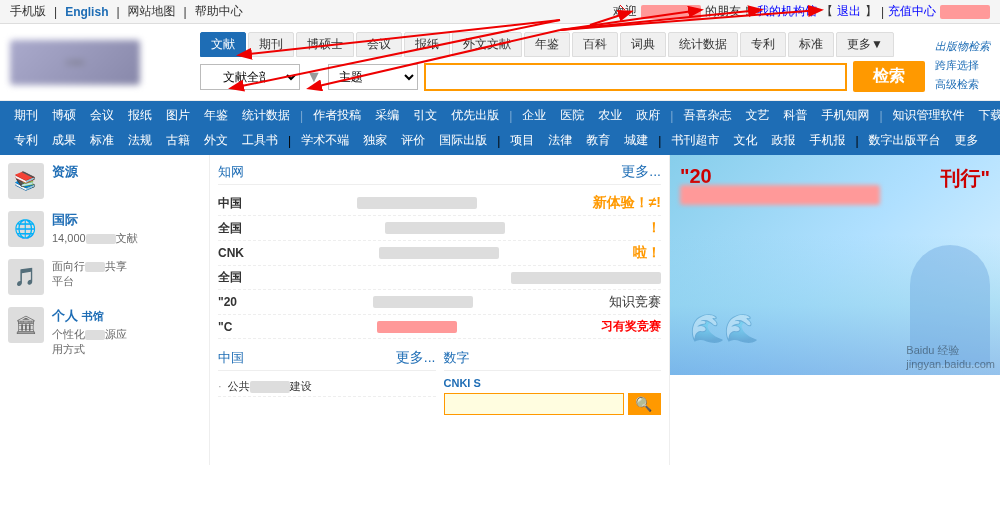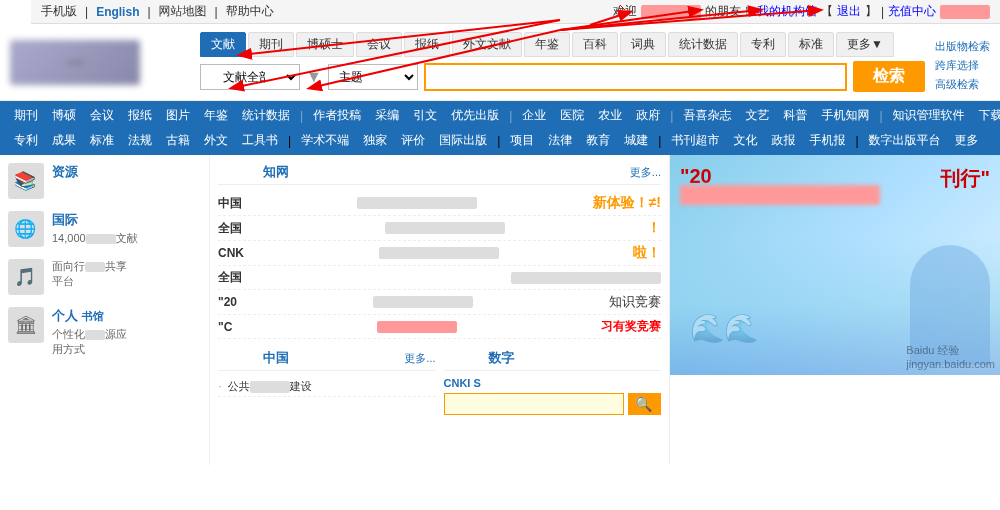--- a/index.html
+++ b/index.html
@@ -8,21 +8,20 @@
     
     .top-bar {
       background: #f5f5f5;
       border-bottom: 1px solid #ddd;
       padding: 3px 10px;
       display: flex;
       align-items: center;
       justify-content: space-between;
       font-size: 12px;
       color: #333;
-      margin-left: 31px;
     }
     .top-bar-left { display: flex; gap: 8px; align-items: center; }
     .top-bar-left span, .top-bar-left a { color: #333; text-decoration: none; cursor: pointer; }
     .top-bar-divider { color: #999; }
     .top-bar-right { display: flex; align-items: center; gap: 4px; color: #333; }
     .top-bar-right a { color: #00f; text-decoration: none; cursor: pointer; font-size: 12px; }
     .top-bar-right .blurred-name {
       display: inline-block;
       background: #f99;
       width: 60px;
@@ -233,22 +232,22 @@
     }
     .panel-section { margin-bottom: 10px; }
     .panel-header {
       display: flex;
       justify-content: space-between;
       align-items: center;
       margin-bottom: 6px;
       border-bottom: 1px solid #eee;
       padding-bottom: 3px;
     }
-    .panel-title { font-size: 13px; font-weight: bold; color: #1e6db5; margin-left: 45px; }
-    .panel-more { font-size: 11px; color: #1e6db5; cursor: pointer; text-decoration: none; }
+    .panel-title { font-size: 13px; font-weight: normal; color: #1e6db5; }
+    .panel-more { font-size: 14px; color: #1e6db5; cursor: pointer; text-decoration: none; }
     .news-item {
       display: flex;
       justify-content: space-between;
       align-items: center;
       padding: 3px 0;
       border-bottom: 1px dashed #eee;
       font-size: 12px;
     }
     .news-prefix { color: #333; font-weight: bold; }
     .news-blurred {
@@ -398,21 +397,21 @@
         </select>
         <span style="font-size:16px;color:#999;">▼</span>
         <select class="search-field-select">
           <option>主题</option>
         </select>
         <input class="search-input" type="text" value="" style="">
         <button class="search-btn">检索</button>
       </div>
     </div>
     <div style="display:flex;flex-direction:column;gap:4px;font-size:11px;color:#1e6db5;align-self:flex-end;">
-      <a style="color:#1e6db5;text-decoration:none;cursor:pointer;">出版物检索</a>
+      <a style="color:#1e6db5;text-decoration:none;cursor:pointer;font-style:italic;">出版物检索</a>
       <a style="color:#1e6db5;text-decoration:none;cursor:pointer;">跨库选择</a>
       <a style="color:#1e6db5;text-decoration:none;cursor:pointer;">高级检索</a>
     </div>
   </div>
 
   <div class="nav-bar">
     <div class="nav-row1">
       <a>期刊</a>
       <a>博硕</a>
       <a>会议</a>

